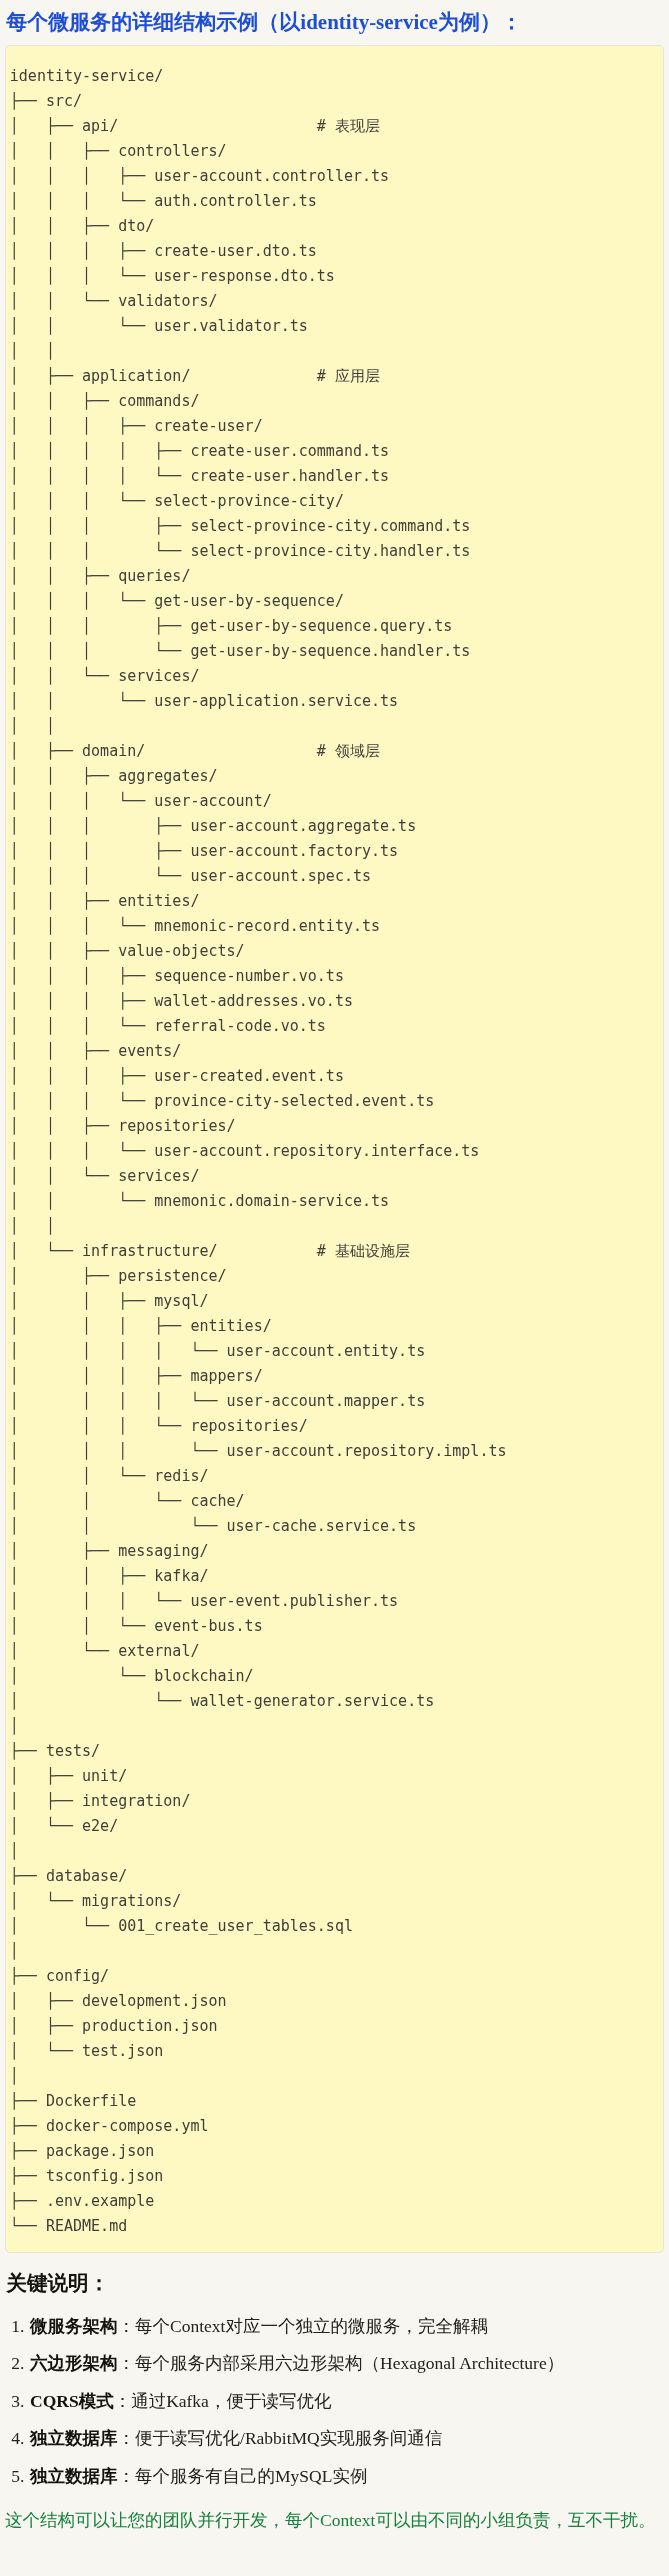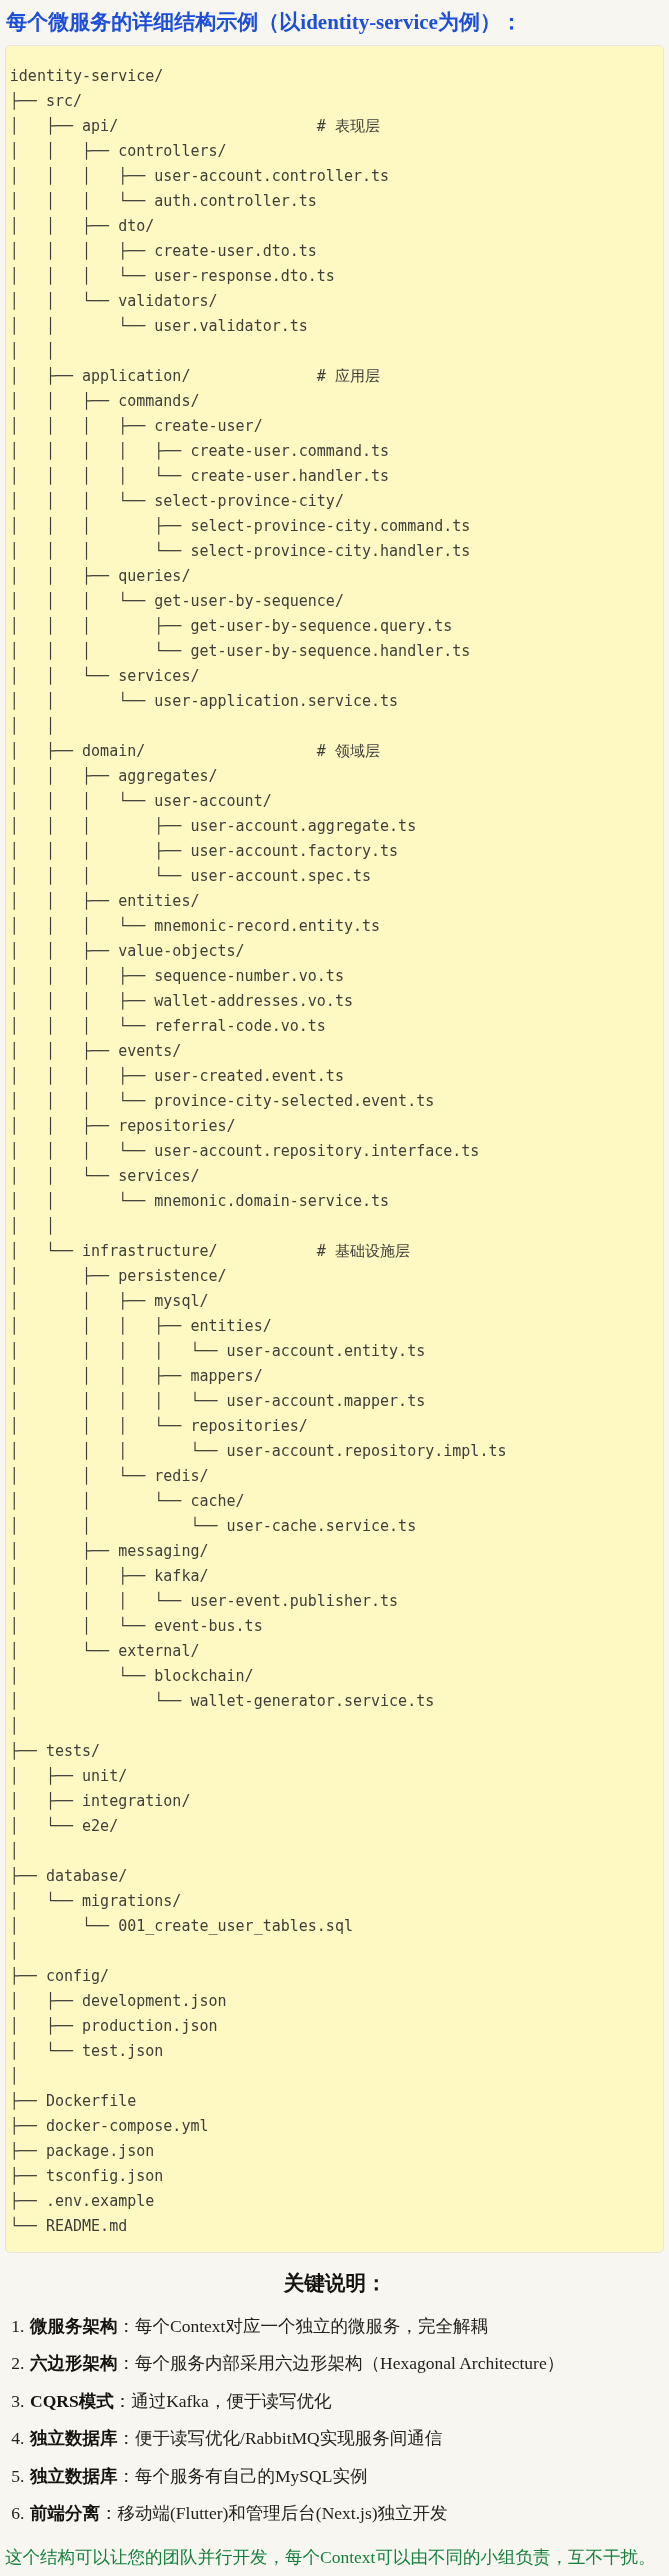--- a/index.html
+++ b/index.html
@@ -36,21 +36,20 @@
     line-height: 25px;
     color: #3F3E39;
     white-space: pre;
   }
   .notes-heading {
     font-size: 20.6px;
     font-weight: bold;
     color: #14130F;
     margin: 19.4px 0 0 1.3px;
     line-height: 1.1;
-    text-align: center;
   }
   .notes-list {
     margin-top: 21px;
     padding-left: 6.3px;
   }
   .note-item {
     font-size: 17.5px;
     line-height: 20px;
     margin-bottom: 17.5px;
     color: #23221D;
@@ -177,21 +176,18 @@
     </div>
     <div class="note-item">
       <span class="note-num">3.</span><span class="note-label">CQRS模式</span><span class="note-text">：通过Kafka，便于读写优化</span>
     </div>
     <div class="note-item">
       <span class="note-num">4.</span><span class="note-label">独立数据库</span><span class="note-text">：便于读写优化/RabbitMQ实现服务间通信</span>
     </div>
     <div class="note-item">
       <span class="note-num">5.</span><span class="note-label">独立数据库</span><span class="note-text">：每个服务有自己的MySQL实例</span>
     </div>
-    <div class="note-item">
-      <span class="note-num">6.</span><span class="note-label">前端分离</span><span class="note-text">：移动端(Flutter)和管理后台(Next.js)独立开发</span>
-    </div>
   </div>
 
   <p class="closing-paragraph">这个结构可以让您的团队并行开发，每个Context可以由不同的小组负责，互不干扰。</p>
 
 </div>
 
 
 </body></html>

